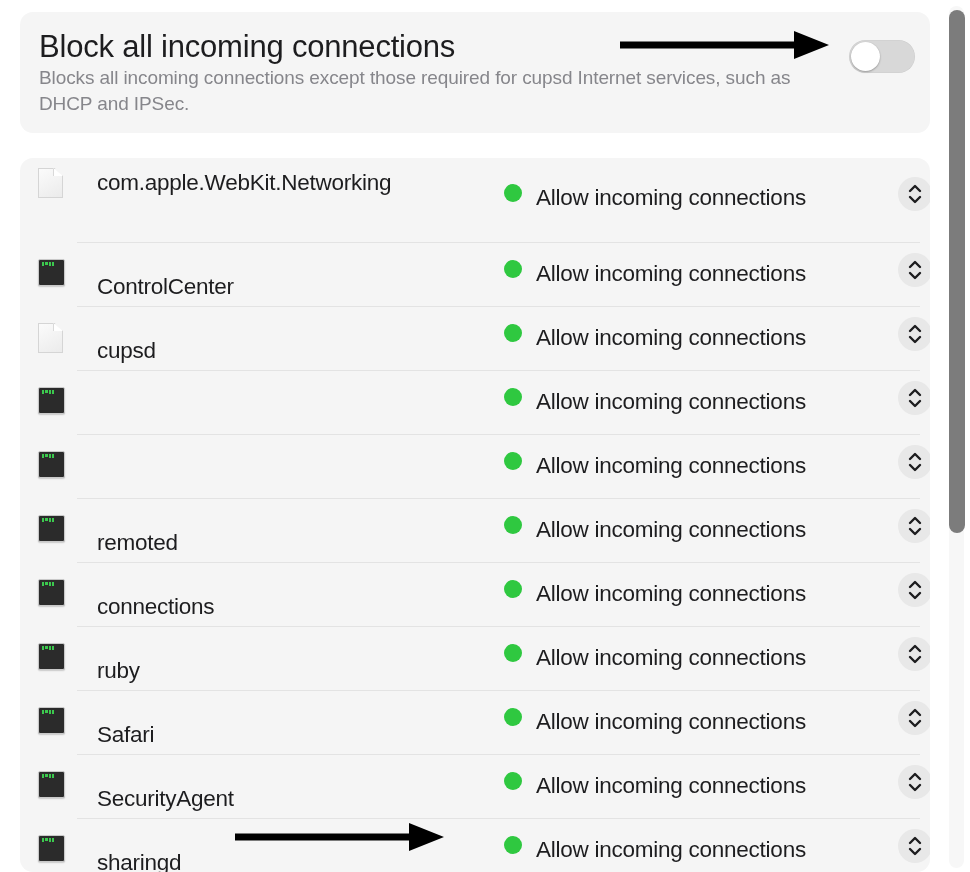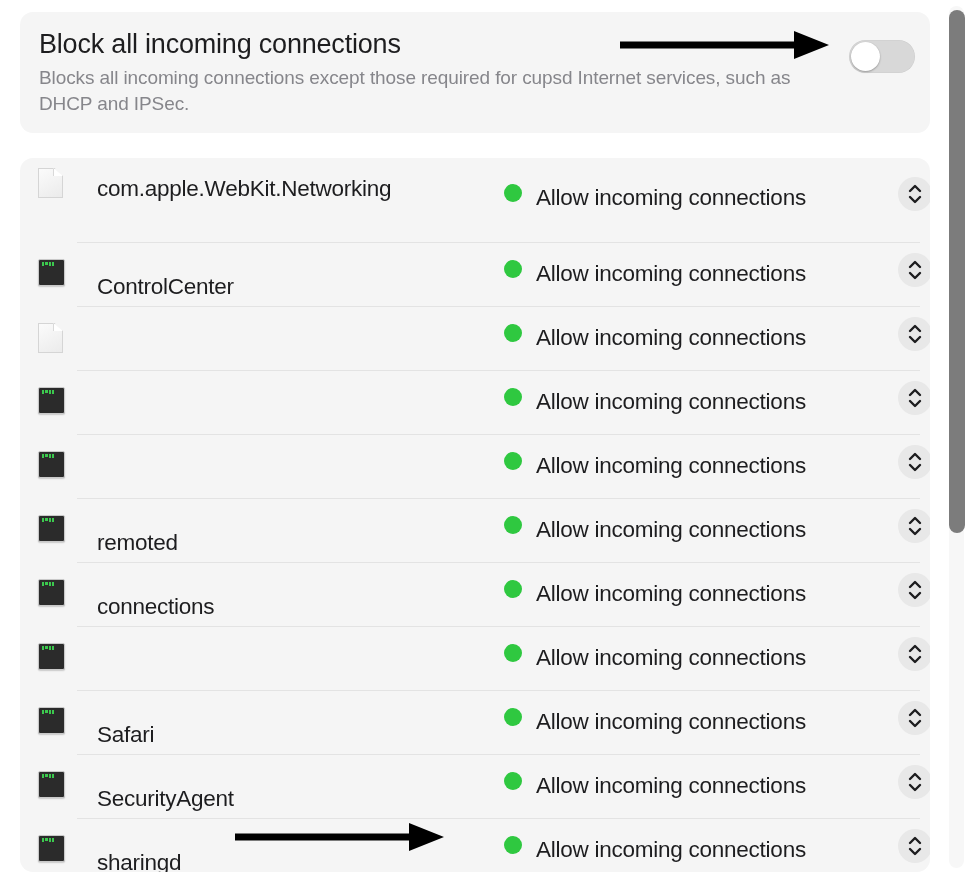--- a/index.html
+++ b/index.html
@@ -28,21 +28,21 @@
     width: 910px;
     height: 121px;
     background: #f5f5f5;
     border-radius: 13px;
     box-sizing: border-box;
   }
   .block-title {
     position: absolute;
     left: 19px;
     top: 17px;
-    font-size: 27px;
+    font-size: 31px;
     color: #1d1d1f;
     letter-spacing: -0.2px;
     white-space: nowrap;
   }
   .block-desc {
     position: absolute;
     left: 19px;
     top: 53px;
     width: 770px;
     font-size: 19px;
@@ -168,21 +168,21 @@
     position: absolute;
     left: 77px;
     width: 340px;
     font-size: 22.5px;
     line-height: 31px;
     color: #1d1d1f;
     letter-spacing: -0.25px;
     word-break: break-all;
   }
   .app-row .app-name { top: 29px; }
-  .app-row.tall .app-name { top: 9px; margin-top: 6px; }
+  .app-row.tall .app-name { top: 9px; }
 
   .status-wrap {
     position: absolute;
     left: 484px;
     display: flex;
   }
   .app-row .status-wrap { top: 18px; }
   .app-row.tall .status-wrap { top: 26px; }
 
   .status-dot {
@@ -298,20 +298,21 @@
         </button>
       </div>
       <div class="app-row">
         <div class="sep"></div>
         <div class="app-icon">
           <div class="icon-doc">
             <div class="page"></div>
             <div class="fold"></div>
           </div>
         </div>
+        <div class="app-name">cupsd</div>
         <div class="status-wrap">
           <div class="status-dot" style="background: rgb(47, 200, 64);"></div>
           <div class="status-text">Allow incoming connections</div>
         </div>
         <button class="popup-btn">
           <svg width="18" height="22" viewBox="0 0 18 22">
             <polyline points="4,8 9,3 14,8" fill="none" stroke="#1d1d1f" stroke-width="2.4" stroke-linecap="round" stroke-linejoin="round"></polyline>
             <polyline points="4,14 9,19 14,14" fill="none" stroke="#1d1d1f" stroke-width="2.4" stroke-linecap="round" stroke-linejoin="round"></polyline>
           </svg>
         </button>
@@ -415,20 +416,21 @@
         <div class="app-icon">
           <div class="icon-term">
             <div class="glyphs">
               <i></i>
               <i></i>
               <i></i>
               <i></i>
             </div>
           </div>
         </div>
+        <div class="app-name">ruby</div>
         <div class="status-wrap">
           <div class="status-dot" style="background: rgb(47, 200, 64);"></div>
           <div class="status-text">Allow incoming connections</div>
         </div>
         <button class="popup-btn">
           <svg width="18" height="22" viewBox="0 0 18 22">
             <polyline points="4,8 9,3 14,8" fill="none" stroke="#1d1d1f" stroke-width="2.4" stroke-linecap="round" stroke-linejoin="round"></polyline>
             <polyline points="4,14 9,19 14,14" fill="none" stroke="#1d1d1f" stroke-width="2.4" stroke-linecap="round" stroke-linejoin="round"></polyline>
           </svg>
         </button>

